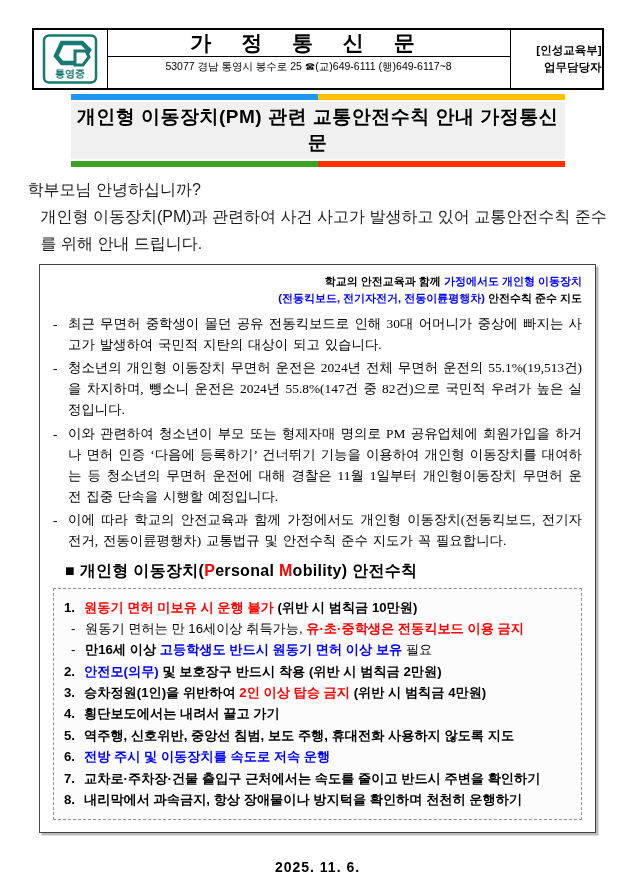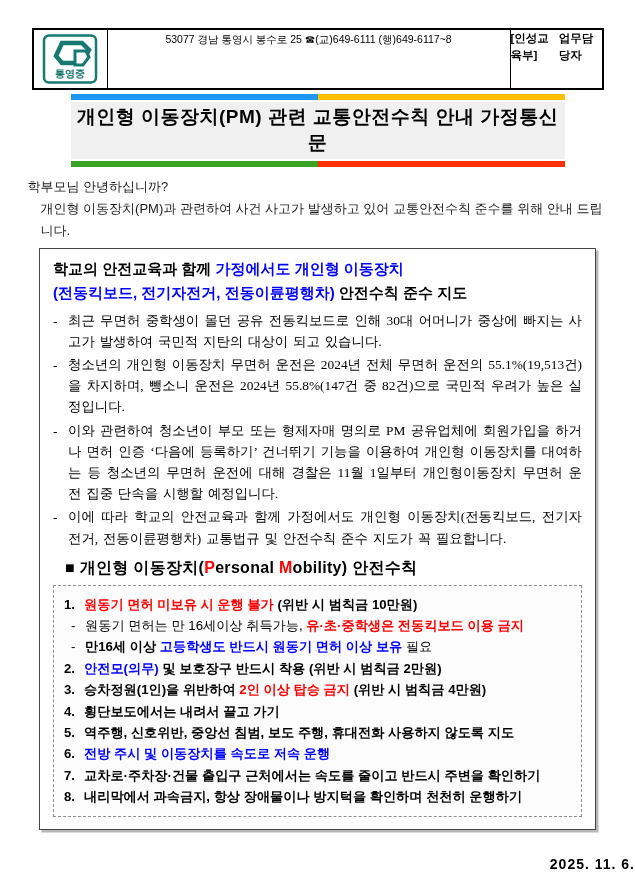--- a/index.html
+++ b/index.html
@@ -24,48 +24,48 @@
     text-align:center; font-size:11px; font-weight:bold; letter-spacing:1px;
     word-spacing:10px; padding:2px 0 1px; border-bottom:1px solid #000;
   }
   .mast-title {
     text-align:center; font-size:21px; font-weight:bold; letter-spacing:12px;
     padding:1px 0; border-bottom:1px solid #000; line-height:1.15;
   }
   .mast-addr { text-align:center; font-size:10.5px; padding:3px 0 2px; letter-spacing:0; }
   .mast-right {
     width:92px; border-left:1.5px solid #000;
-    display:flex; flex-direction:row; align-items:flex-start; justify-content:center;
+    display:flex; flex-direction:column; align-items:flex-end; justify-content:center;
     font-size:11.5px; font-weight:bold; line-height:1.5;
   }
 
   
   .banner { width:494px; margin:4px auto 0 auto; }
   .banner .bars { display:flex; height:6px; }
   .banner .bars .half { flex:1; }
   .bar-tl { background:#2096F3; }
   .bar-tr { background:#FFC000; }
   .bar-bl { background:#3AA321; }
   .bar-br { background:#FF3000; }
   .banner-mid {
     background:#F0F0F0; margin:2px 0; text-align:center;
     font-size:19px; font-weight:bold; padding:2px 0 3px; letter-spacing:0.5px;
   }
 
   
-  .intro { width:580px; margin:9px auto 0 auto; font-size:13px; line-height:1.7; color:#1a1a1a; }
+  .intro { width:580px; margin:9px auto 0 auto; font-size:16px; line-height:1.7; color:#1a1a1a; }
   .intro .msg { padding-left:13px; }
 
   
   .notice-box {
     width:557px; margin:6px auto 0 auto;
     border:1.5px solid #444; box-shadow:2.5px 2.5px 0 #b9b9b9;
     padding:8px 13px 12px 13px; background:#fff;
   }
-  .nb-heading { text-align:left; font-size:15px; font-weight:bold; line-height:1.55; }
+  .nb-heading { text-align:right; font-size:11px; font-weight:bold; line-height:1.55; }
   .c-k { color:#000; }
   .c-r { color:#FF0000; }
   .c-b { color:#0000FF; }
 
   .bullets { margin-top:6px; font-family:"Liberation Serif", serif; font-size:13.4px; }
   .bullet { display:flex; line-height:1.58; margin-top:2px; }
   .b-marker { flex:none; width:15px; }
   .b-text { flex:1; text-align:justify; word-spacing:1.5px; }
 
   .safety-heading { font-size:16px; font-weight:bold; margin:9px 0 6px 12px; letter-spacing:0.3px; }
@@ -75,39 +75,40 @@
     padding:8px 10px 9px 10px; font-size:13.2px; font-weight:bold; line-height:1.62;
   }
   .s-row { display:flex; }
   .s-num { flex:none; width:20px; }
   .s-row.sub { padding-left:7px; }
   .s-row.sub .s-num { width:14px; }
   .s-text { flex:1; }
   .rg { font-weight:normal; }
 
   
-  .doc-date { text-align:right; margin-top:26px; font-size:14px; font-weight:600; letter-spacing:1px; }
+  .doc-date { text-align:center; margin-top:26px; font-size:14px; font-weight:600; letter-spacing:1px; }
 
   .logo-svg text { font-family:"Liberation Sans", sans-serif; font-weight:bold; }
 </style>
 </head>
 <body>
 
 <div class="page">
 
   <div class="masthead">
     <div class="mast-logo">
       <svg class="logo-svg" width="56" height="50" viewBox="0 0 56 50">
         <rect x="2" y="1.5" width="52" height="47" rx="5" fill="none" stroke="#17796F" stroke-width="2.5"></rect>
         <path d="M14 22 L20 9 L40 9 L47 16 L40 29 L20 29 Z" fill="none" stroke="#17796F" stroke-width="4.5"></path>
         <path d="M33 17 L44 17 L47 23 L41 31 L33 31 Z" fill="#fff" stroke="#17796F" stroke-width="3"></path>
         <text x="28" y="43" font-size="10" fill="#17796F" text-anchor="middle">통영중</text>
       </svg>
     </div>
     <div class="mast-center">
+      <div class="mast-title">가 정 통 신 문</div>
       <div class="mast-addr">53077 경남 통영시 봉수로 25  ☎(교)649-6111 (행)649-6117~8</div>
     </div>
     <div class="mast-right">
       <span>[인성교육부]</span>
       <span>업무담당자</span>
     </div>
   </div>
 
   <div class="banner">
     <div class="bars">

